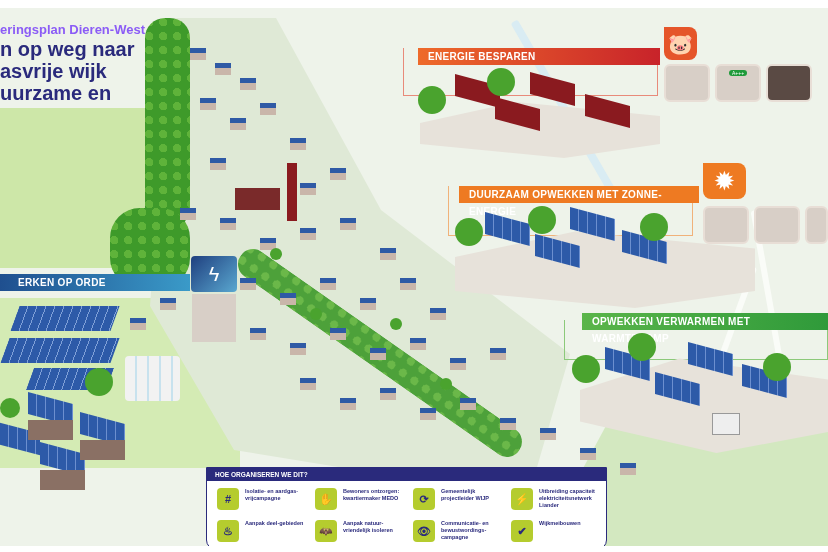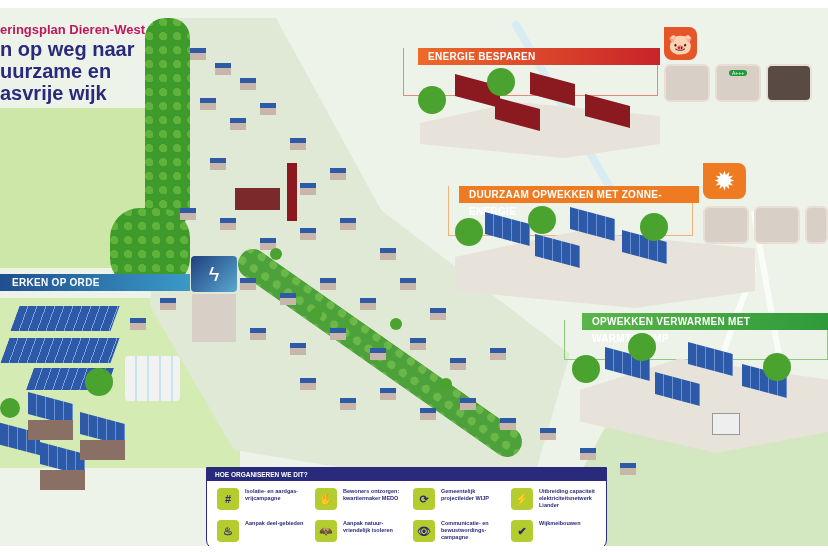--- a/index.html
+++ b/index.html
@@ -4,21 +4,21 @@
 <style>
 *{box-sizing:border-box;margin:0;padding:0}
 html,body{width:828px;height:552px;overflow:hidden;background:#fff;font-family:"Liberation Sans",sans-serif}
 #canvas{position:absolute;left:0;top:8px;width:828px;height:538px;background:#eef3ea;overflow:hidden}
 .map-road{position:absolute;background:#fafcf8;border-radius:3px}
 .field{position:absolute;background:#bfe096}
 .forest{position:absolute;background:radial-gradient(circle at 30% 30%,#5fb33a 0 30%,transparent 31%) 0 0/14px 14px,#3e9a2a}
 .neigh{position:absolute;background:#dfe9d6;clip-path:polygon(10% 0,100% 0,85% 30%,95% 60%,100% 100%,0 100%,0 60%)}
 .house{position:absolute;width:16px;height:12px;background:#c9b6aa;border-top:5px solid #2f5aa5}
 .tree{position:absolute;width:12px;height:12px;border-radius:50%;background:#4aa32e}
-.title-small{position:absolute;left:0;top:14px;font-size:13px;font-weight:bold;color:#be185d}
+.title-small{position:absolute;left:0;top:14px;font-size:13px;font-weight:bold;color:#8b5cf6}
 .title-big{position:absolute;left:0;top:30px;font-size:20px;font-weight:bold;color:#2a2a7c;line-height:22px}
 .section{position:absolute}
 .banner{position:absolute;height:17px;color:#fff;font-size:10px;font-weight:bold;line-height:17px;padding-left:10px;letter-spacing:.3px}
 .icon-tile{position:absolute;border-radius:0 8px 8px 8px;display:flex;align-items:center;justify-content:center;color:#fff}
 .photo{position:absolute;width:46px;height:38px;border-radius:6px;background:#d8cfc7;border:2px solid #e8ded6}
 .frame{position:absolute;border:1.5px solid;border-top:none}
 .scene{position:absolute;background:#e7e2da}
 .roof-red{position:absolute;background:#8a1a1f}
 .roof-solar{position:absolute;background:repeating-linear-gradient(90deg,#2d5aa8 0 8px,#6c8fcf 8px 9px)}
 .wall{position:absolute;background:#8a7064}
@@ -94,22 +94,22 @@
   <div style="position:absolute;left:287px;top:155px;width:10px;height:58px;background:#8a1a1f"></div>
   <div style="position:absolute;left:235px;top:180px;width:45px;height:22px;background:#7a2a2a"></div>
   <div class="tree" style="left:270px;top:240px"></div>
     <div class="tree" style="left:310px;top:300px"></div>
   <div class="tree" style="left:390px;top:310px"></div>
     <div class="tree" style="left:440px;top:370px"></div>
 
   <div class="title-small">eringsplan Dieren-West</div>
   <div class="title-big">
     <div>n op weg naar</div>
+    <div>asvrije wijk</div>
     <div>uurzame en</div>
-    <div>asvrije wijk</div>
   </div>
 
   <div class="section">
     <div class="frame" style="left:403px;top:40px;width:255px;height:48px;border-color:#e88a7a"></div>
     <div class="banner" style="left:418px;top:40px;width:242px;background:linear-gradient(90deg,#ee6a2a,#c8232a)">ENERGIE BESPAREN</div>
     <div class="icon-tile" style="left:664px;top:19px;width:33px;height:33px;background:#e5552a;font-size:20px">🐷</div>
     <div class="photo" style="left:664px;top:56px"></div>
     <div class="photo" style="left:715px;top:56px">
         <span style="position:absolute;top:4px;left:12px;font-size:5px;color:#fff;background:#1f9a3a;padding:0 3px;border-radius:3px">A+++</span>
       </div>
@@ -148,21 +148,21 @@
     <div class="roof-solar" style="left:655px;top:370px;width:45px;height:22px;transform:skewY(15deg)"></div>
     <div class="roof-solar" style="left:688px;top:340px;width:45px;height:22px;transform:skewY(15deg)"></div>
     <div class="roof-solar" style="left:742px;top:362px;width:45px;height:22px;transform:skewY(15deg)"></div>
     <div style="position:absolute;left:712px;top:405px;width:28px;height:22px;background:#eee;border:1px solid #999"></div>
     <div class="tree" style="left:572px;top:347px;width:28px;height:28px"></div>
     <div class="tree" style="left:628px;top:325px;width:28px;height:28px"></div>
     <div class="tree" style="left:763px;top:345px;width:28px;height:28px"></div>
   </div>
 
   <div class="section">
-    <div class="banner" style="left:0;top:266px;width:190px;padding-left:12px;background:linear-gradient(90deg,#1f4f8f,#3a9ac8)">ERKEN OP ORDE</div>
+    <div class="banner" style="left:0;top:266px;width:190px;padding-left:18px;background:linear-gradient(90deg,#1f4f8f,#3a9ac8)">ERKEN OP ORDE</div>
     <div class="icon-tile" style="left:191px;top:248px;width:46px;height:36px;background:linear-gradient(135deg,#1f3f7f,#5aa8d0);border-radius:4px;font-size:20px">ϟ</div>
     <div style="position:absolute;left:192px;top:286px;width:44px;height:48px;background:#d8cfc7"></div>
     <div class="panel-field" style="left:15px;top:298px;width:100px;height:25px"></div>
     <div class="panel-field" style="left:5px;top:330px;width:110px;height:25px"></div>
     <div class="panel-field" style="left:30px;top:360px;width:80px;height:22px"></div>
     <div style="position:absolute;left:125px;top:348px;width:55px;height:45px;background:repeating-linear-gradient(90deg,#f2f2f2 0 10px,#c8e2ee 10px 12px);border-radius:4px"></div>
     <div class="roof-solar" style="left:28px;top:390px;width:45px;height:22px;transform:skewY(15deg)"></div>
     <div class="roof-solar" style="left:80px;top:410px;width:45px;height:22px;transform:skewY(15deg)"></div>
     <div class="roof-solar" style="left:0;top:420px;width:40px;height:22px;transform:skewY(15deg)"></div>
     <div class="roof-solar" style="left:40px;top:440px;width:45px;height:22px;transform:skewY(15deg)"></div>

